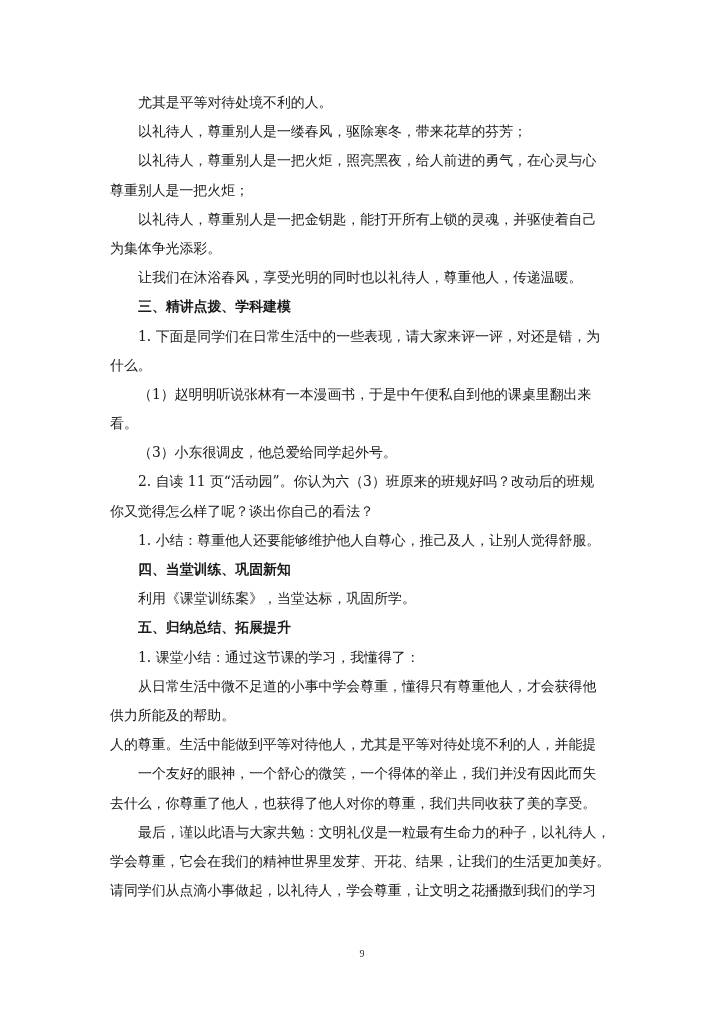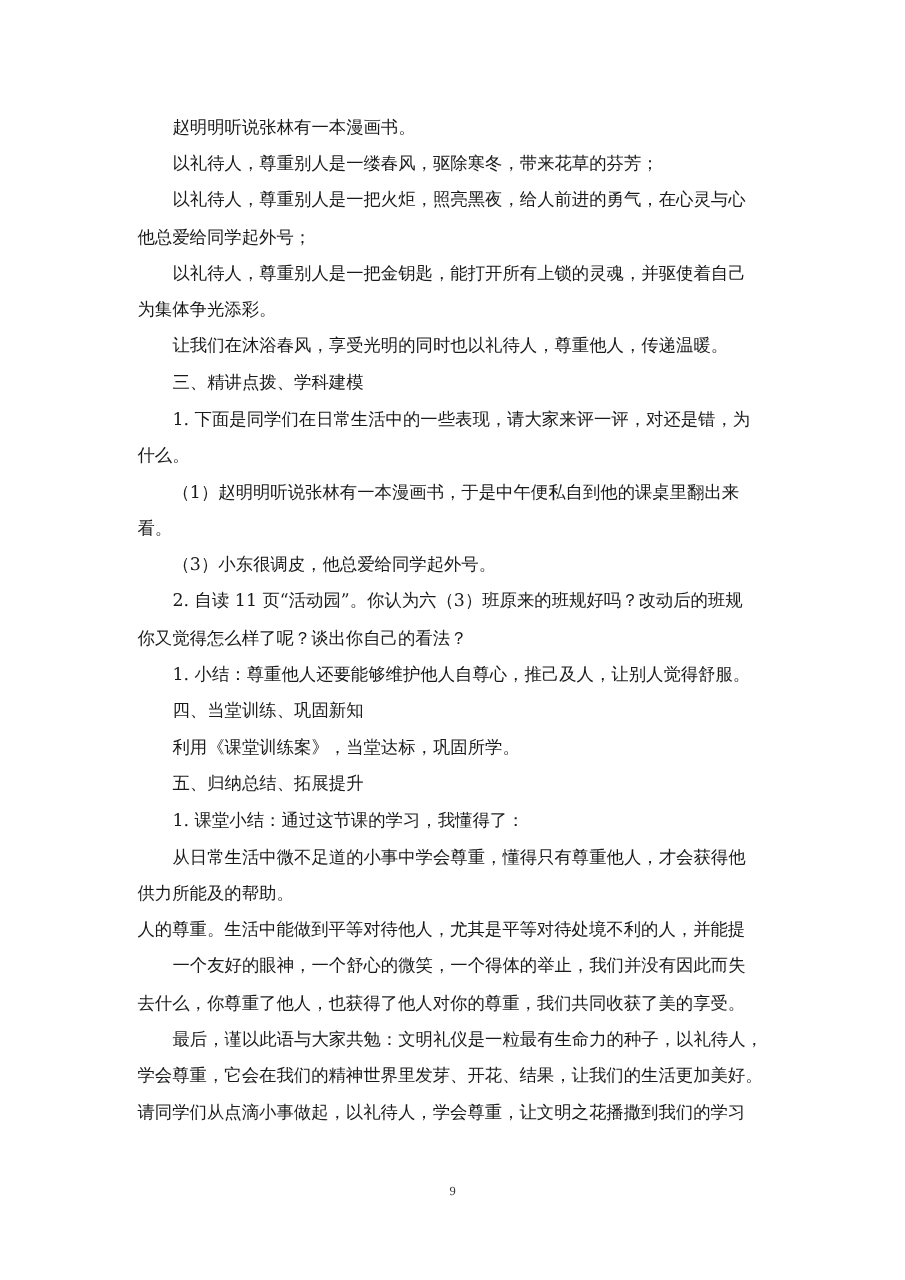--- a/index.html
+++ b/index.html
@@ -1,33 +1,33 @@
 <!DOCTYPE html>
 <html><head>
 <meta charset="utf-8">
 <style>
   html, body { margin: 0; padding: 0; background: #ffffff; }
   body { width: 724px; height: 1024px; position: relative; overflow: hidden;
          font-family: "DejaVu Serif", "Liberation Serif", serif; color: #1a1a1a; }
   .page { position: absolute; left: 110px; top: 88px; width: 503px; }
   .line { font-size: 13.9px; line-height: 29.2px; height: 29.2px; white-space: nowrap; overflow: visible; }
   .ind { padding-left: 28px; }
-  .bold { font-weight: normal; font-family: "DejaVu Sans", "Liberation Sans", sans-serif; }
+  .bold { font-weight: bold; font-family: "DejaVu Sans", "Liberation Sans", sans-serif; }
   .pnum { position: absolute; top: 948px; left: 0; width: 724px; text-align: center;
           font-size: 10px; font-family: "Liberation Serif", serif; color: #333; }
 </style>
 </head>
 <body>
 
 <div class="page">
   <div id="lines">
-      <div class="line ind">赵明明听说张林有一本漫画书。</div>
+      <div class="line ind">尤其是平等对待处境不利的人。</div>
       <div class="line ind">以礼待人，尊重别人是一缕春风，驱除寒冬，带来花草的芬芳；</div>
       <div class="line ind">以礼待人，尊重别人是一把火炬，照亮黑夜，给人前进的勇气，在心灵与心</div>
-      <div class="line">他总爱给同学起外号；</div>
+      <div class="line">尊重别人是一把火炬；</div>
       <div class="line ind">以礼待人，尊重别人是一把金钥匙，能打开所有上锁的灵魂，并驱使着自己</div>
       <div class="line">为集体争光添彩。</div>
       <div class="line ind">让我们在沐浴春风，享受光明的同时也以礼待人，尊重他人，传递温暖。</div>
       <div class="line ind bold">三、精讲点拨、学科建模</div>
       <div class="line ind">1. 下面是同学们在日常生活中的一些表现，请大家来评一评，对还是错，为</div>
       <div class="line">什么。</div>
       <div class="line ind">（1）赵明明听说张林有一本漫画书，于是中午便私自到他的课桌里翻出来</div>
       <div class="line">看。</div>
       <div class="line ind">（3）小东很调皮，他总爱给同学起外号。</div>
       <div class="line ind">2. 自读 11 页“活动园”。你认为六（3）班原来的班规好吗？改动后的班规</div>

